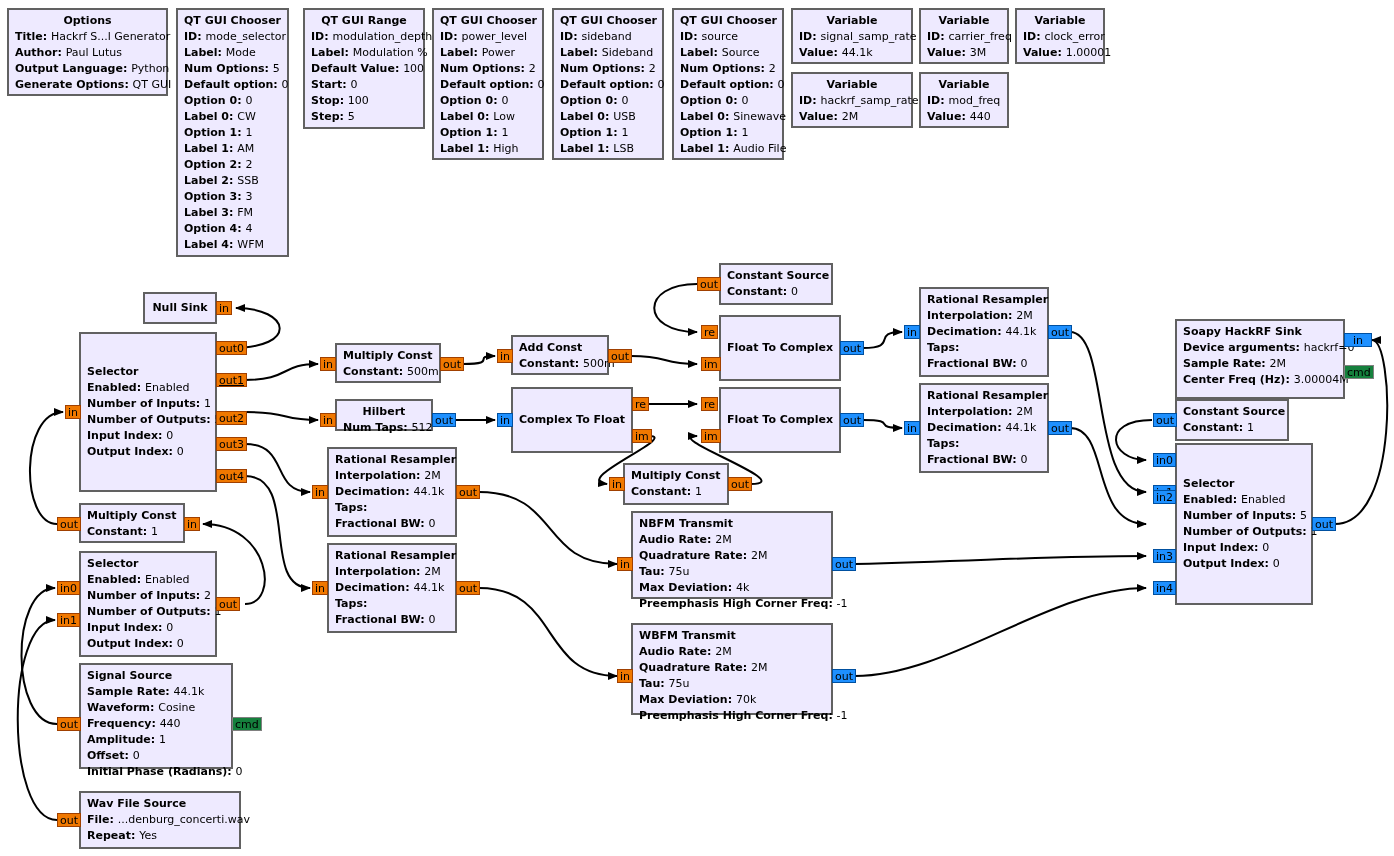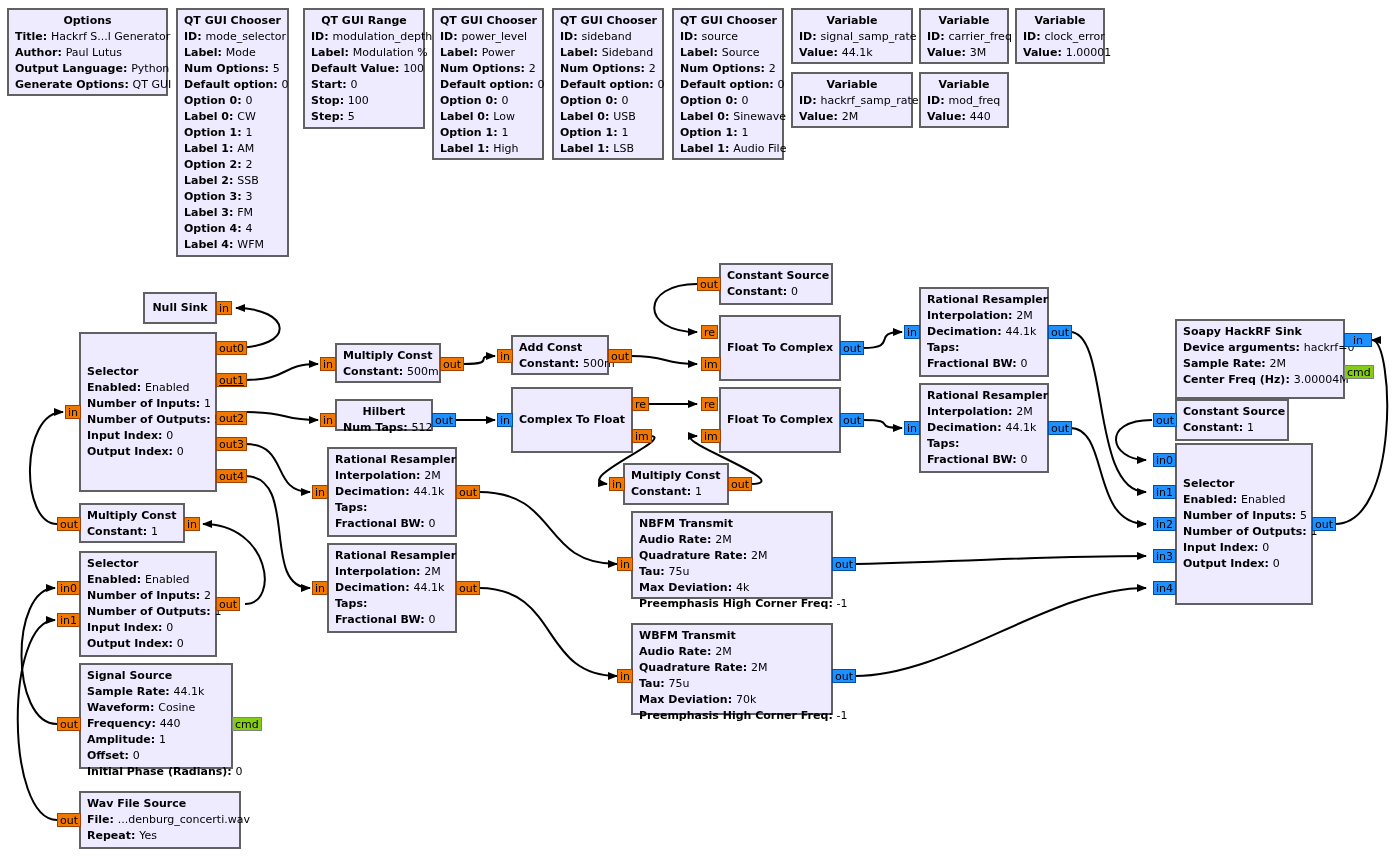--- a/index.html
+++ b/index.html
@@ -8,21 +8,21 @@
   #wires { position:absolute; left:0; top:0; width:1394px; height:856px; pointer-events:none; }
   .block { position:absolute; background:#eeeaff; border:2px solid #616161; box-sizing:border-box;
            padding:3px 6px; line-height:16px; white-space:nowrap; }
   .block .title { font-weight:bold; text-align:center; }
   .block.left .title { text-align:left; }
   .block .row b { font-weight:bold; }
   .block.center { display:flex; flex-direction:column; justify-content:center; }
   .port { position:absolute; height:14px; line-height:13px; font-size:11px; padding:0 2px;
           box-sizing:border-box; border:1px solid #a04000; background:#f07800; color:#000; }
   .port.c { background:#1e90ff; border-color:#0050a0; }
-  .port.g { background:#84cc16; border-color:#808080; }
+  .port.g { background:#15803d; border-color:#808080; }
 </style>
 </head>
 <body>
 
 <svg id="wires" xmlns="http://www.w3.org/2000/svg">
   <defs>
     <marker id="arr" markerWidth="10" markerHeight="8" refX="9" refY="4" orient="auto" markerUnits="userSpaceOnUse">
       <path d="M0,0 L10,4 L0,8 z" fill="#000"></path>
     </marker>
   </defs>
@@ -365,16 +365,16 @@
 <span class="port c" style="left:904px;top:421px;">in</span>
 <span class="port c" style="left:1048px;top:421px;">out</span>
 
 <span class="port c" style="left:1344px;top:333px;width:28px;text-align:center;">in</span>
 <span class="port g" style="left:1344px;top:365px;">cmd</span>
 
 <span class="port c" style="left:1153px;top:413px;">out</span>
 
 <span class="port c" style="left:1153px;top:453px;">in0</span>
 <span class="port c" style="left:1153px;top:485px;">in1</span>
-<span class="port c" style="left:1153px;top:517px;text-align:right;">in2</span>
+<span class="port c" style="left:1153px;top:490px;text-align:right;">in2</span>
 <span class="port c" style="left:1153px;top:549px;">in3</span>
 <span class="port c" style="left:1153px;top:581px;">in4</span>
 <span class="port c" style="left:1312px;top:517px;">out</span>
 
 </body></html>

